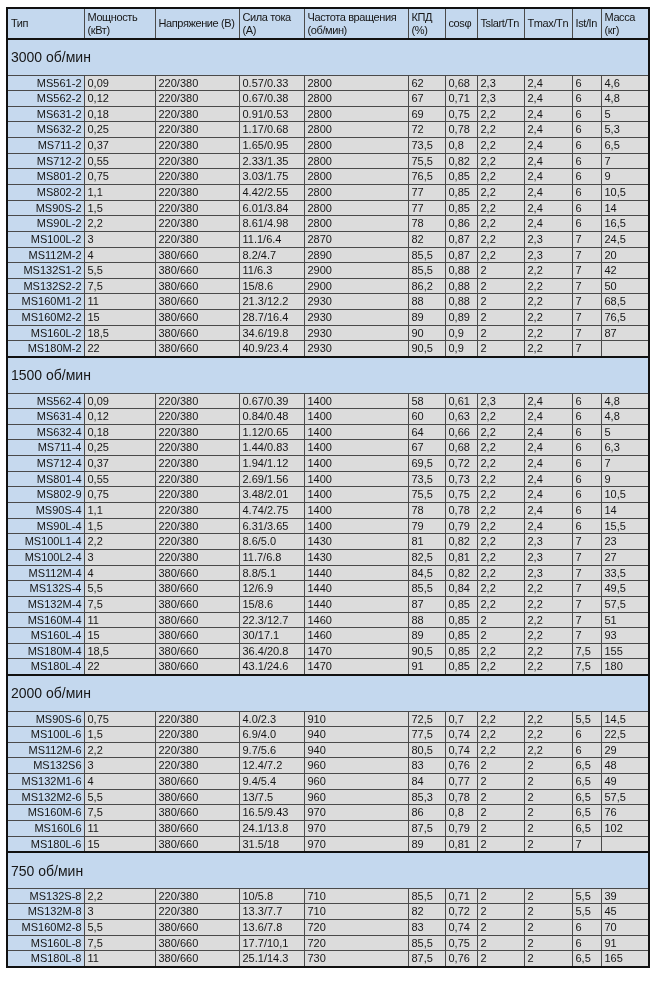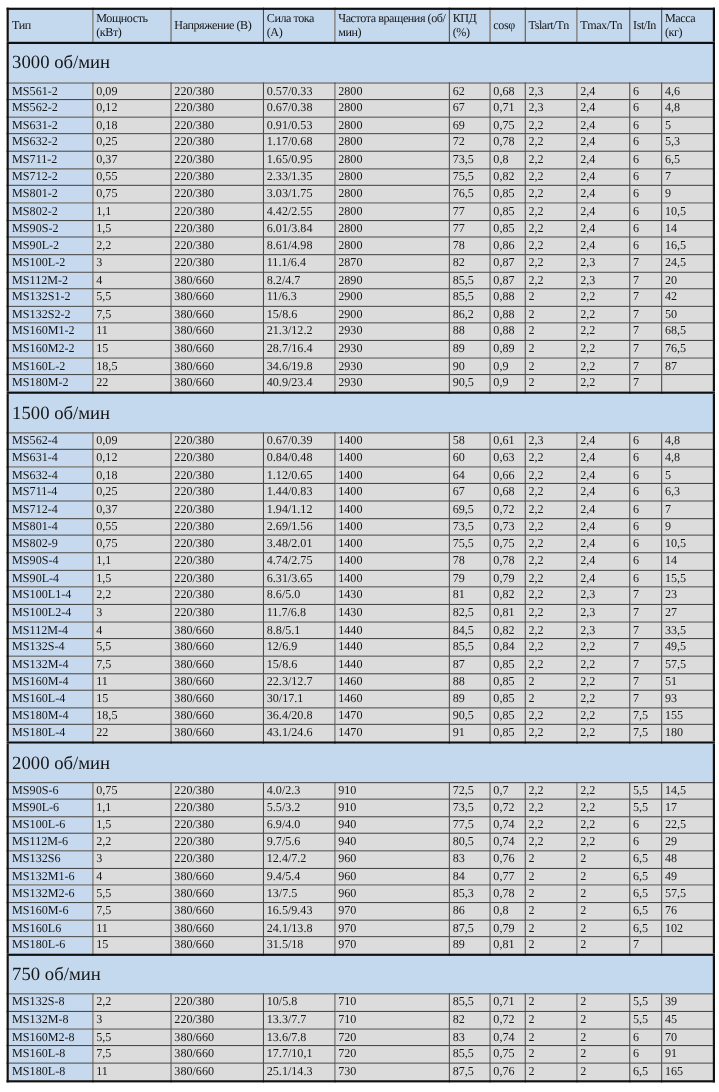--- a/index.html
+++ b/index.html
@@ -17,21 +17,20 @@
     background: #ffffff;
     font-family: "Liberation Sans", "DejaVu Sans", sans-serif;
     color: var(--text-color);
   }
   .page {
     width: 654px;
     height: 993px;
     box-sizing: border-box;
     padding: 7px 4px 5px 6px;
     background: #ffffff;
-    font-family: Liberation Serif, serif;
   }
   table.spec-table {
     border-collapse: collapse;
     table-layout: fixed;
     width: 642px;
     border: 2px solid var(--outer-border);
     font-size: 11px;
     line-height: 1.15;
   }
   table.spec-table th,
@@ -49,25 +48,25 @@
     height: 31px;
     font-size: 11px;
     letter-spacing: -0.4px;
     vertical-align: middle;
   }
   tr.section-row td {
     background: var(--section-bg);
     height: 36px;
     border-top: 2px solid var(--outer-border);
     border-bottom: 1px solid var(--border-color);
-    font-size: 17px;
+    font-size: 14px;
   }
   thead tr { border-bottom: 2px solid var(--outer-border); }
   tr.data-row td { height: 15px; background: var(--cell-bg); }
-  tr.data-row td.type-cell { background: var(--type-bg); }
+  tr.data-row td.type-cell { background: var(--type-bg); text-align: right; }
 </style>
 </head>
 <body>
 
 <div class="page">
   <table class="spec-table">
     <colgroup>
       <col style="width:77px">
         <col style="width:71px">
         <col style="width:84px">
@@ -580,33 +579,20 @@
           <td class="val-cell">4.0/2.3</td>
           <td class="val-cell">910</td>
           <td class="val-cell">72,5</td>
           <td class="val-cell">0,7</td>
           <td class="val-cell">2,2</td>
           <td class="val-cell">2,2</td>
           <td class="val-cell">5,5</td>
           <td class="val-cell">14,5</td>
         </tr>
         <tr class="data-row">
-          <td class="type-cell">MS90L-6</td>
-          <td class="val-cell">1,1</td>
-          <td class="val-cell">220/380</td>
-          <td class="val-cell">5.5/3.2</td>
-          <td class="val-cell">910</td>
-          <td class="val-cell">73,5</td>
-          <td class="val-cell">0,72</td>
-          <td class="val-cell">2,2</td>
-          <td class="val-cell">2,2</td>
-          <td class="val-cell">5,5</td>
-          <td class="val-cell">17</td>
-        </tr>
-        <tr class="data-row">
           <td class="type-cell">MS100L-6</td>
           <td class="val-cell">1,5</td>
           <td class="val-cell">220/380</td>
           <td class="val-cell">6.9/4.0</td>
           <td class="val-cell">940</td>
           <td class="val-cell">77,5</td>
           <td class="val-cell">0,74</td>
           <td class="val-cell">2,2</td>
           <td class="val-cell">2,2</td>
           <td class="val-cell">6</td>

